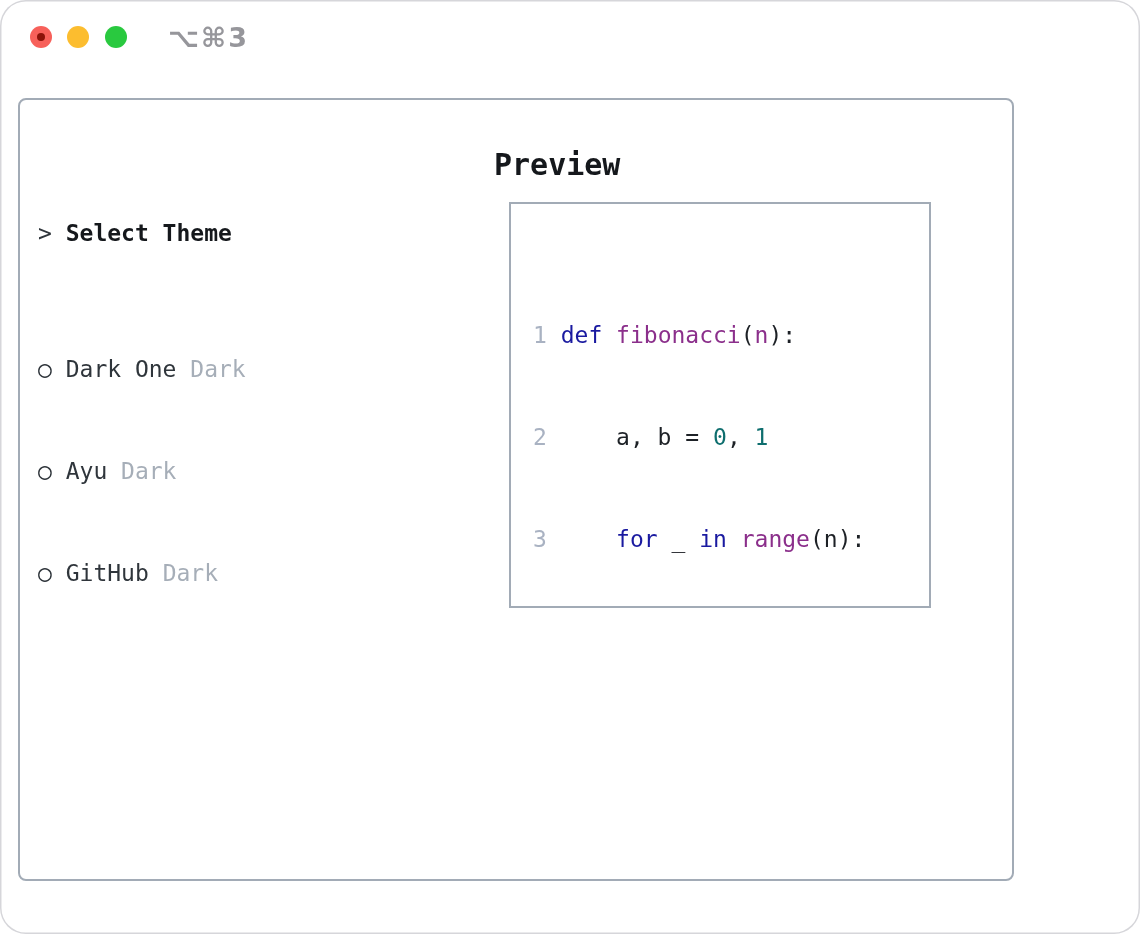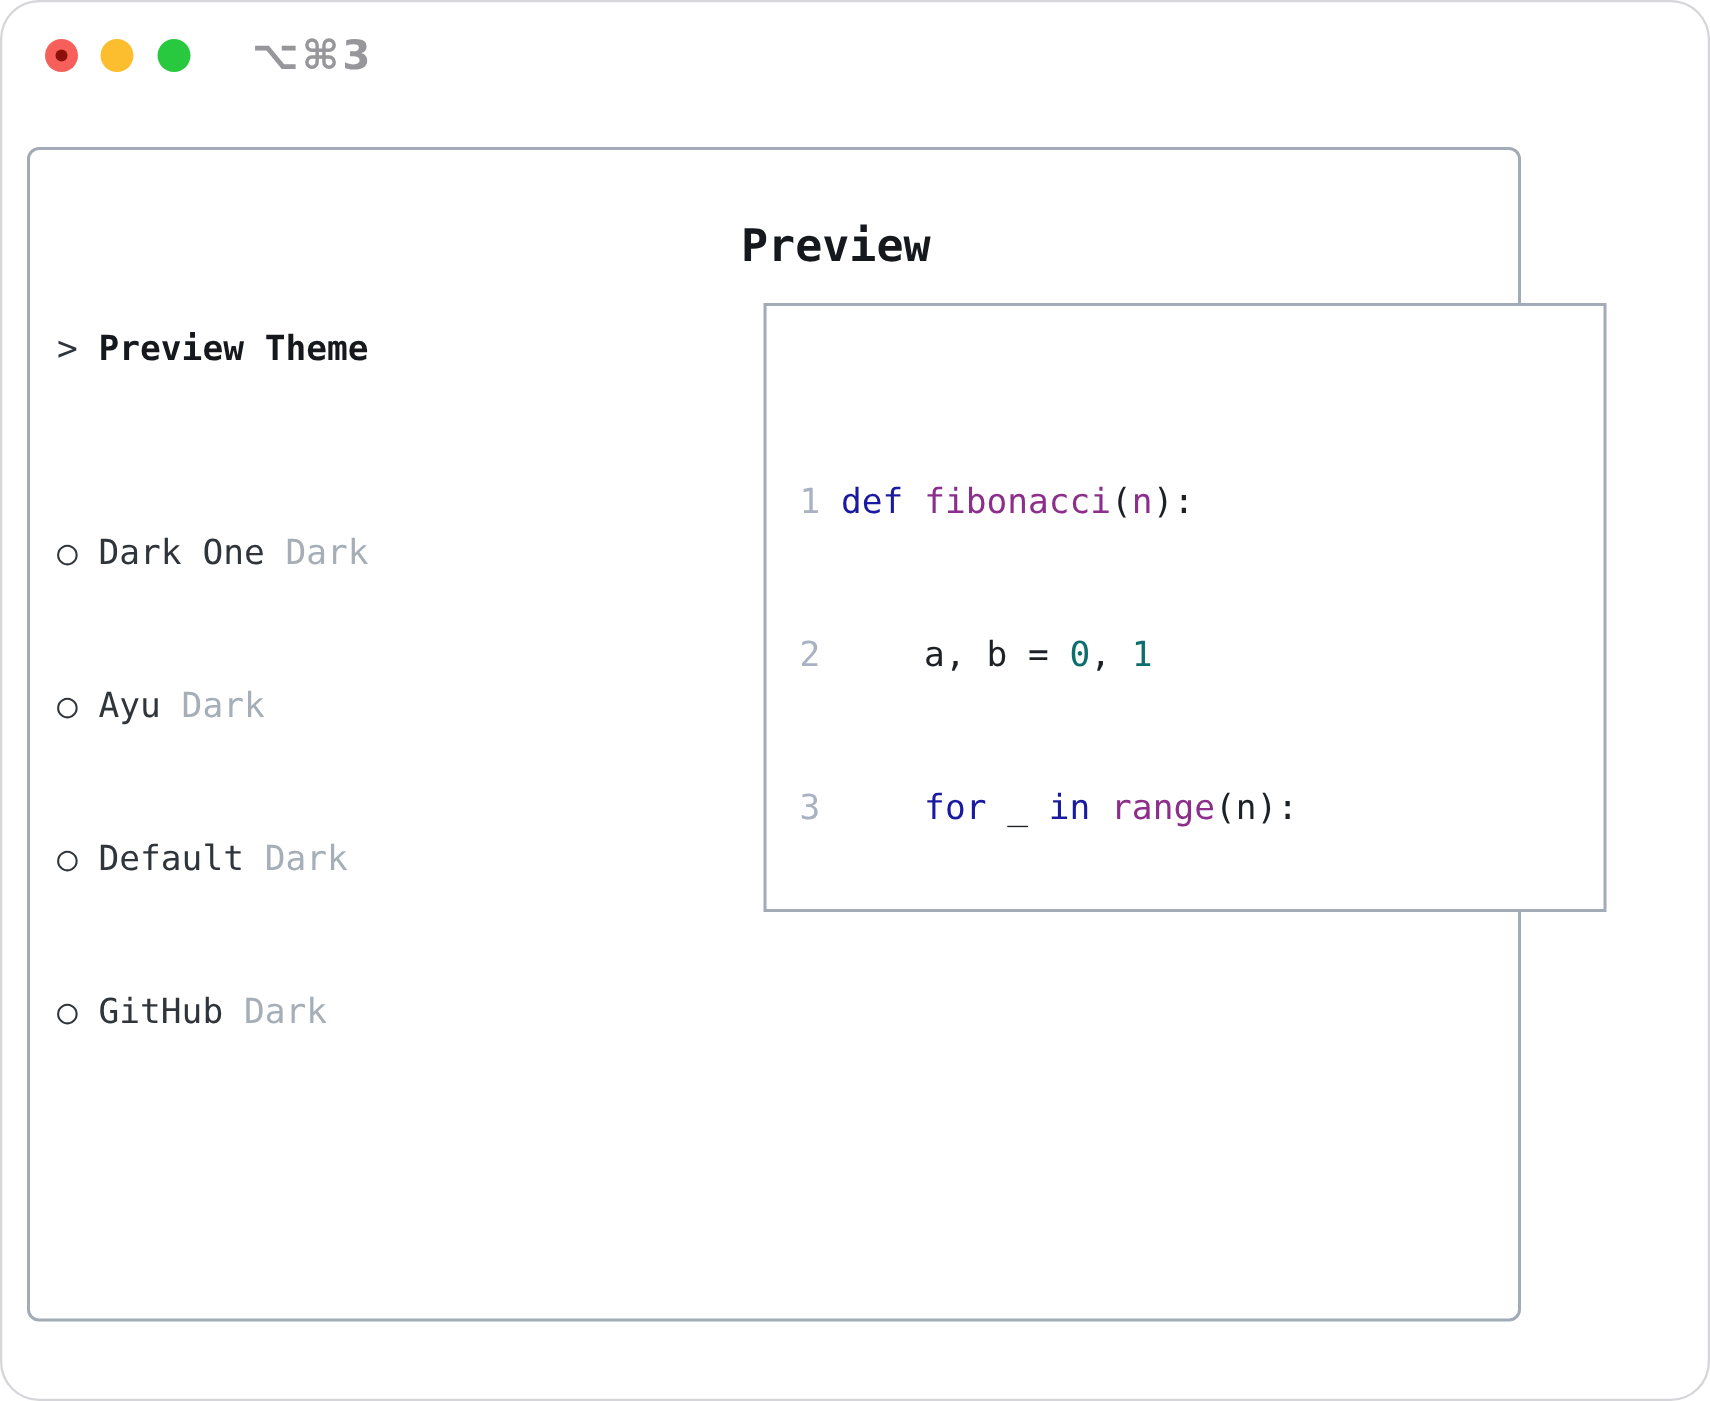--- a/index.html
+++ b/index.html
@@ -39,21 +39,21 @@
   .row{height:34px;}
   .mk{display:inline-block;width:1ch;margin-right:1ch;text-align:center;}
   .vr{margin-left:1ch;color:var(--muted);}
   .title-bold{font-weight:700;color:#15181c;}
   
   .preview-title{
     position:absolute;left:494px;top:148px;height:34px;line-height:34px;
     font-size:30px;font-weight:700;color:#15181c;
   }
   .preview-box{
-    position:absolute;left:509px;top:202px;width:562px;height:406px;
+    position:absolute;left:509px;top:202px;width:422px;height:406px;
     border:2px solid var(--border);background:#fff;box-sizing:border-box;
     overflow:hidden;
   }
   .codearea{
     padding:46px 0 0 22px;
     font-size:23px;line-height:34px;white-space:pre;
   }
   .crow{height:34px;}
   .lnum{display:inline-block;width:1ch;text-align:right;margin-right:1ch;color:var(--lnum);}
   .kw{color:var(--kw);}
@@ -71,25 +71,24 @@
         <div class="dot"></div>
       </div>
     <div class="tl min"></div>
     <div class="tl max"></div>
     <div class="win-title">⌥⌘3</div>
   </div>
 
   <div class="panel"></div>
 
   <div class="leftcol">
-    <div class="row"><span class="mk">&gt;</span><span class="title-bold">Preview Theme</span></div>
+    <div class="row"><span class="mk">&gt;</span><span class="title-bold">Select Theme</span></div>
 
     <div class="row"><span class="mk">○</span><span class="nm">Dark One</span><span class="vr">Dark</span></div>
     <div class="row"><span class="mk">○</span><span class="nm">Ayu</span><span class="vr">Dark</span></div>
-    <div class="row"><span class="mk">○</span><span class="nm">Default</span><span class="vr">Dark</span></div>
     <div class="row"><span class="mk">○</span><span class="nm">GitHub</span><span class="vr">Dark</span></div>
     
     
     
     
     
     
 
     
 

